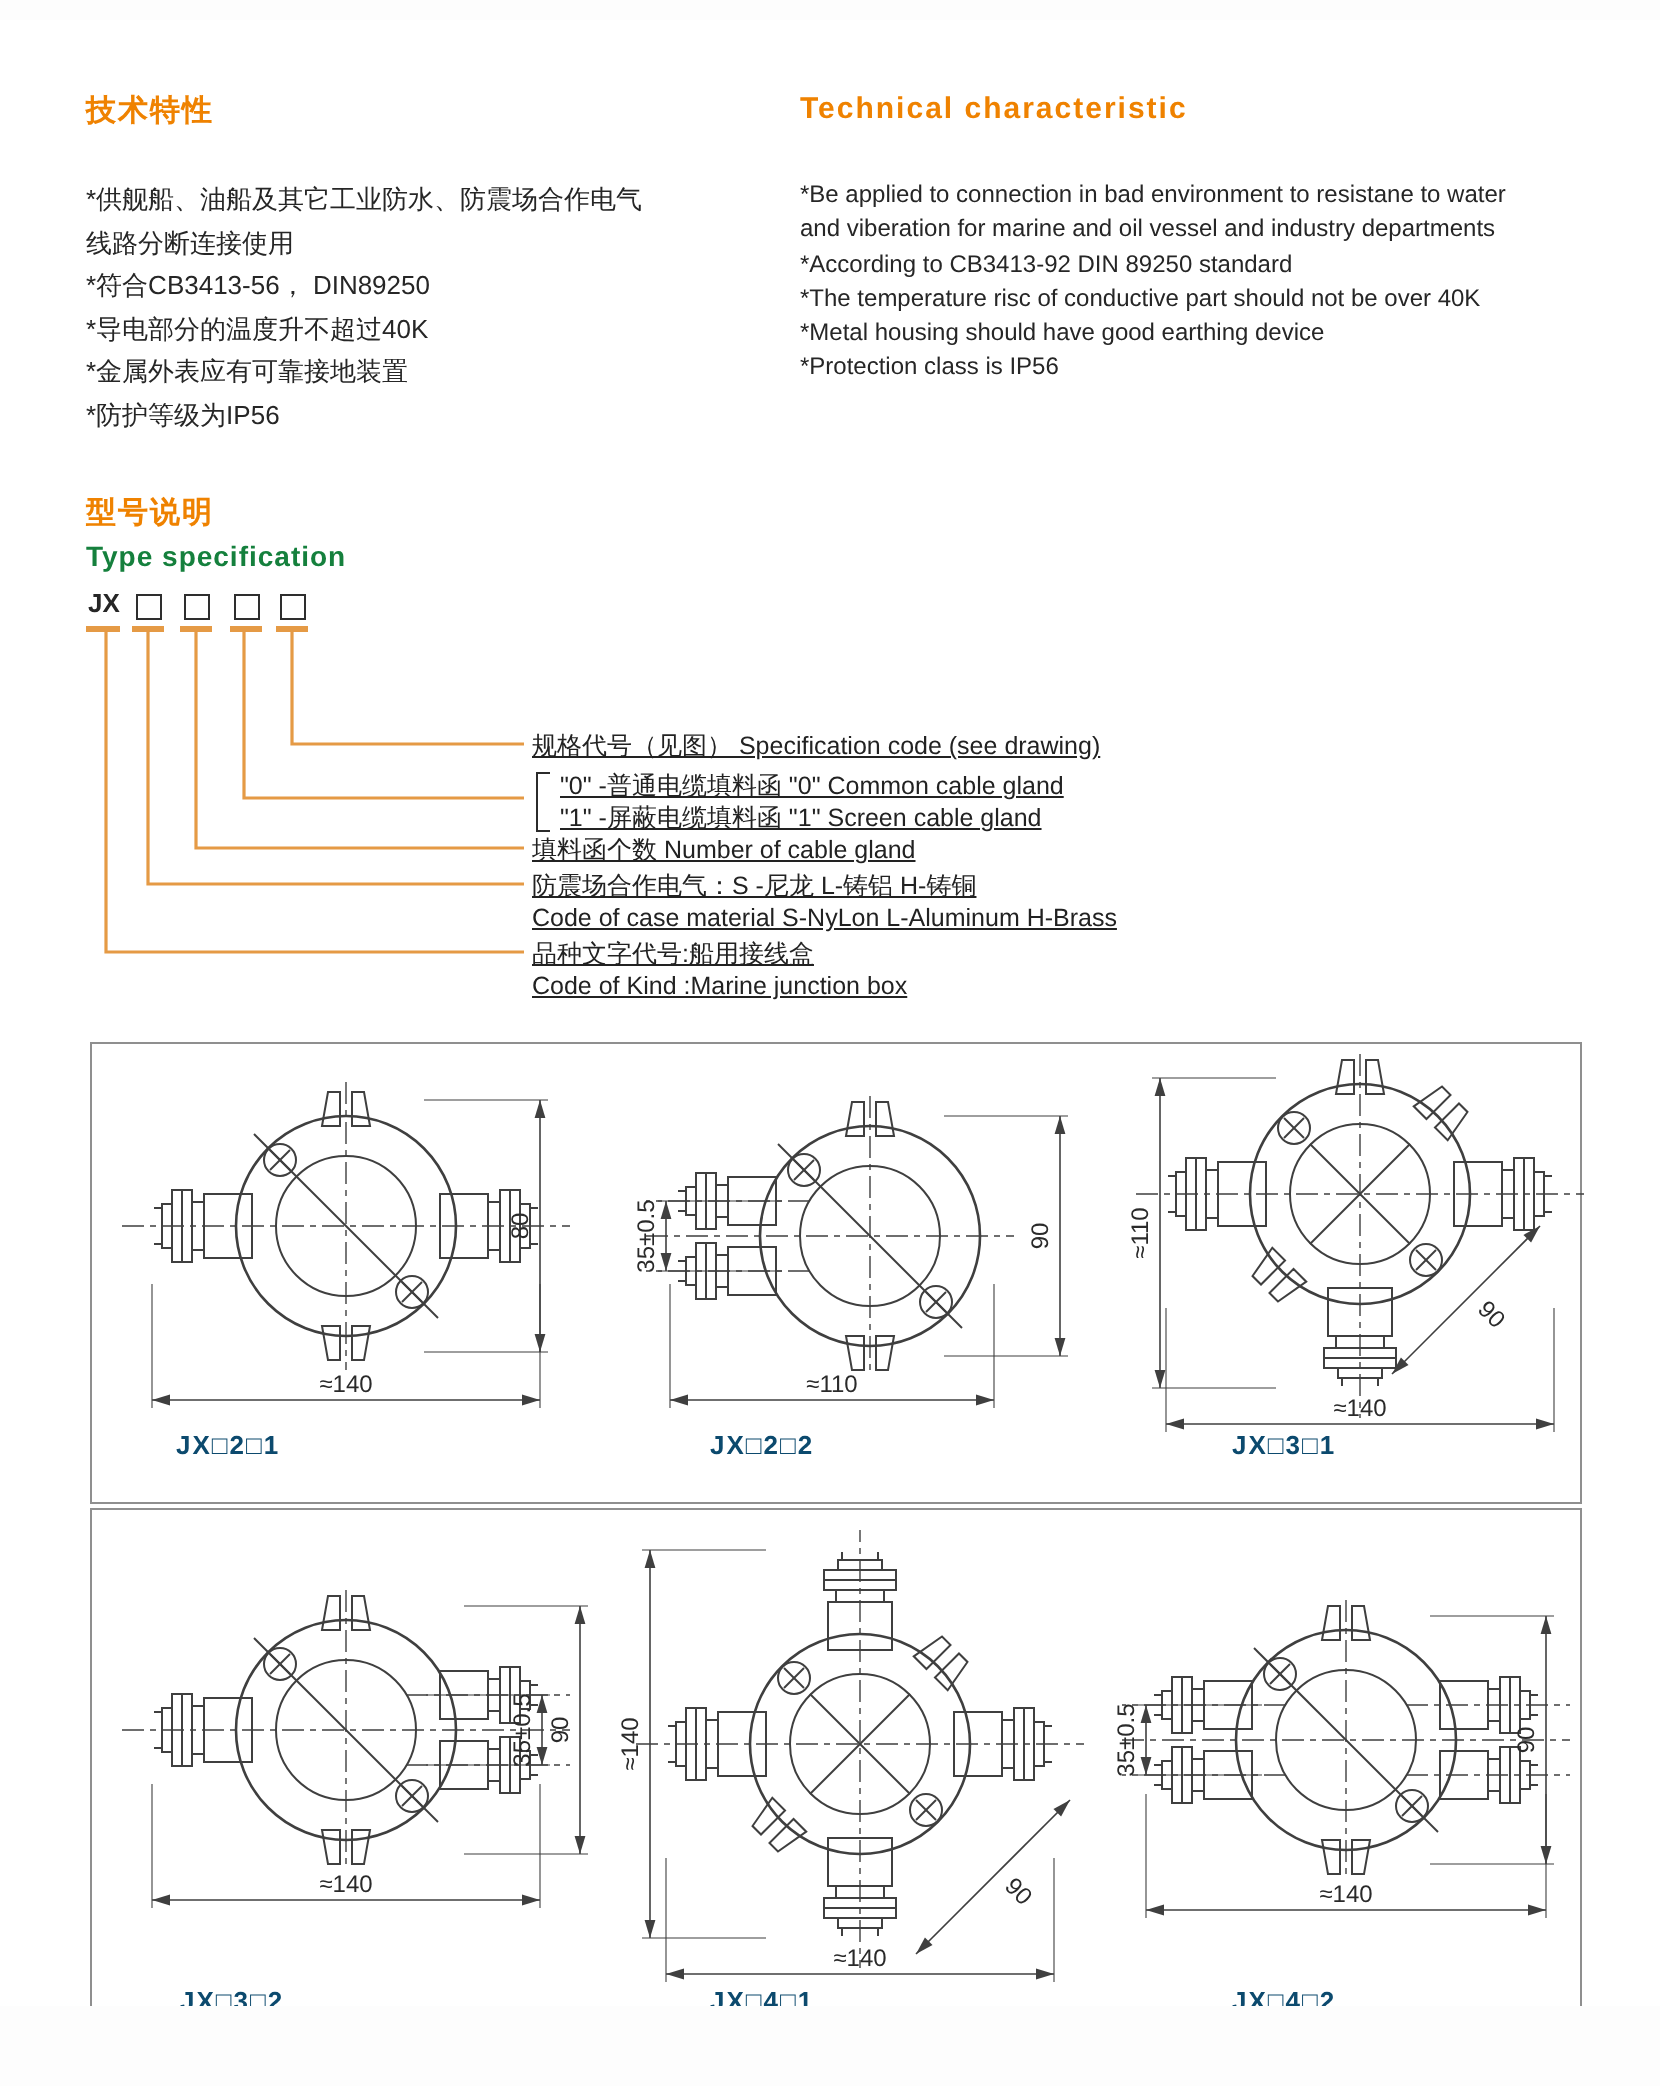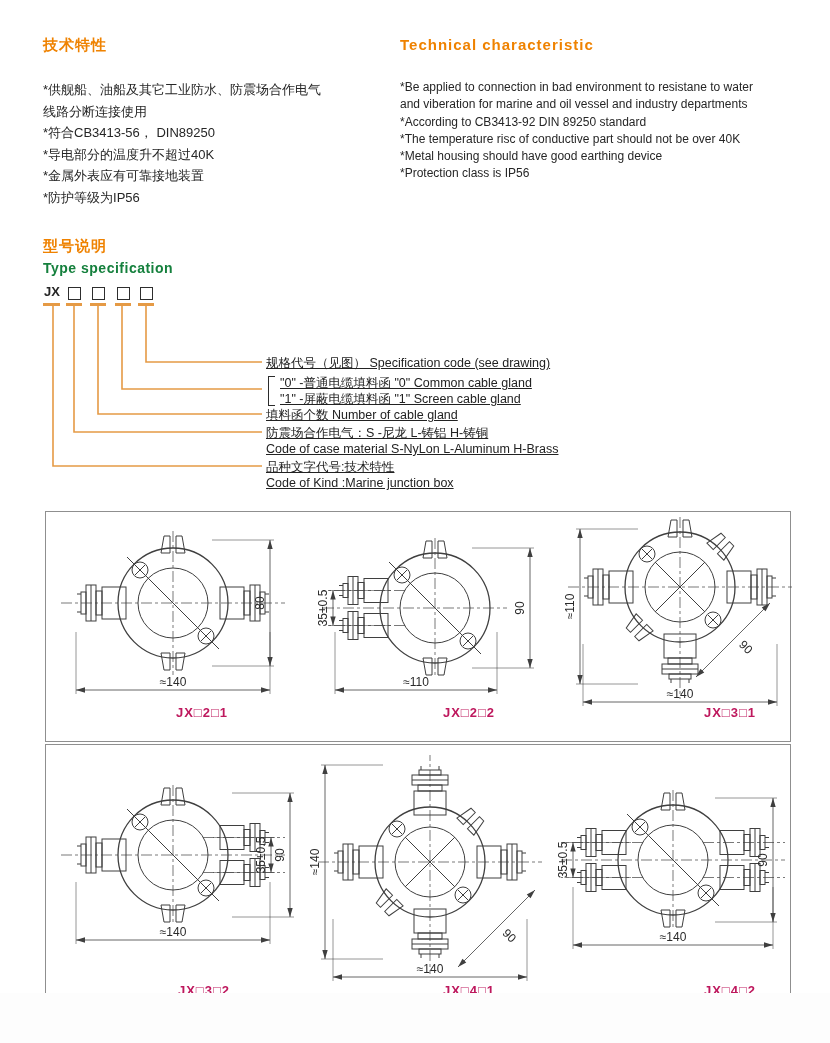--- a/index.html
+++ b/index.html
@@ -1,31 +1,31 @@
 <!DOCTYPE html>
 <html><head>
 <meta charset="utf-8">
 <style>
   html,body{margin:0;padding:0;background:#fdfdfd;}
   #page{position:relative;width:830px;height:993px;background:#ffffff;overflow:hidden;
-        font-family:"Liberation Sans",sans-serif;color:#262626;}
+        font-family:"Liberation Sans",sans-serif;color:#262626;margin-top:10px;}
   .abs{position:absolute;}
   .h-orange{color:#ef8200;font-weight:bold;font-size:15px;letter-spacing:1px;}
   .cn-lines div{font-size:13px;line-height:21.5px;white-space:nowrap;}
   .en-lines div{font-size:12px;line-height:17.3px;white-space:nowrap;font-weight:500;}
   .typespec-en{font-size:14px;font-weight:bold;color:#15803d;letter-spacing:.5px;}
   .jx-prefix{font-size:13px;font-weight:bold;}
   .jx-box{position:absolute;width:11px;height:11px;border:1.5px solid #2e2e2e;background:#fff;}
   .jx-underline{position:absolute;height:2.5px;background:#e59a45;}
   .ann{position:absolute;font-size:12.5px;white-space:nowrap;color:#222;text-decoration:underline;}
   .bracket{position:absolute;width:6px;height:28px;border-left:1.5px solid #2b2b2b;
            border-top:1.5px solid #2b2b2b;border-bottom:1.5px solid #2b2b2b;}
   .panel{position:absolute;border:1.2px solid #8f8f8f;background:#fff;}
-  .code-label{position:absolute;width:140px;text-align:right;font-size:13px;font-weight:600;
-              letter-spacing:1px;color:#be185d;}
+  .code-label{position:absolute;width:140px;text-align:left;font-size:13px;font-weight:600;
+              letter-spacing:1px;color:#0c4a6e;}
   svg{position:absolute;}
 </style>
 </head>
 <body>
 
 <div id="page">
 
   <div class="abs h-orange" style="left:43px;top:36px;">技术特性</div>
   <div class="abs cn-lines" style="left:43px;top:79px;">
     <div>*供舰船、油船及其它工业防水、防震场合作电气</div>
@@ -68,21 +68,21 @@
     <polyline points="53,305 53,466 262,466" fill="none" stroke="#e59a45" stroke-width="1.6"></polyline>
   </svg>
 
   <div class="ann" style="left:266px;top:355px;">规格代号（见图）  Specification code (see drawing)</div>
   <span class="bracket" style="left:268px;top:376px;"></span>
   <div class="ann" style="left:280px;top:375px;">"0" -普通电缆填料函  "0" Common cable gland</div>
   <div class="ann" style="left:280px;top:391px;">"1" -屏蔽电缆填料函  "1" Screen cable gland</div>
   <div class="ann" style="left:266px;top:407px;">填料函个数  Number of cable gland</div>
   <div class="ann" style="left:266px;top:425px;">防震场合作电气：S -尼龙 L-铸铝 H-铸铜</div>
   <div class="ann" style="left:266px;top:442px;">Code of case material S-NyLon L-Aluminum H-Brass</div>
-  <div class="ann" style="left:266px;top:459px;">品种文字代号:技术特性</div>
+  <div class="ann" style="left:266px;top:459px;">品种文字代号:船用接线盒</div>
   <div class="ann" style="left:266px;top:476px;">Code of Kind :Marine junction box</div>
 
   <div class="panel" style="left:45px;top:511px;width:744px;height:229px;"></div>
   <div class="panel" style="left:45px;top:744px;width:744px;height:268px;"></div>
 
   <div id="drawing-host">
       <svg width="262" height="198" style="left: 40px; top: 515px;">
         <g transform="translate(133,88)" stroke="#3f3f3f" fill="none" stroke-width="1">
           <g stroke-dasharray="11 3 3 3" stroke-width="0.7">
             <line x1="-112" y1="0" x2="112" y2="0"></line>

